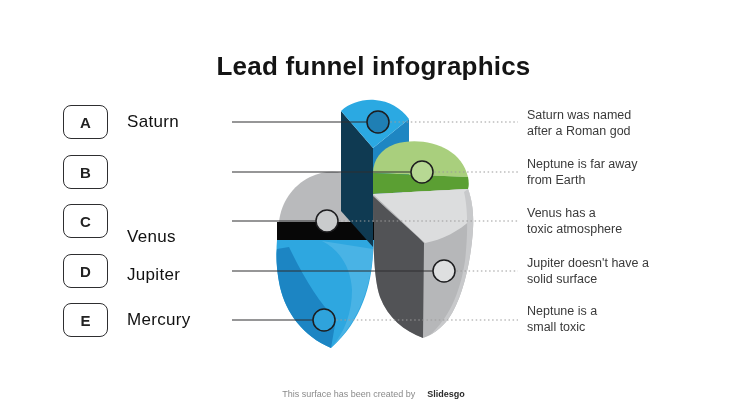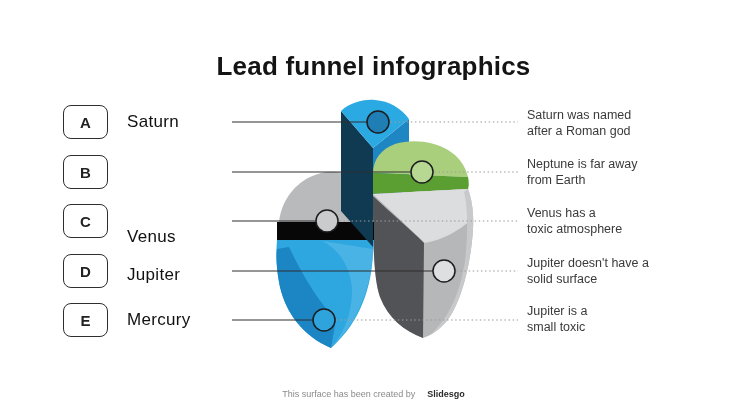--- a/index.html
+++ b/index.html
@@ -113,21 +113,21 @@
   <div class="item-desc" style="top:271px">
     <div>Jupiter doesn't have a</div>
     <div>solid surface</div>
   </div>
 
   <div class="badge" style="top:303px">
     <span>E</span>
   </div>
   <div class="item-name" style="top:320px">Mercury</div>
   <div class="item-desc" style="top:319px">
-    <div>Jupiter is a</div>
+    <div>Neptune is a</div>
     <div>small toxic</div>
   </div>
 
   <div class="footer">
     <span>This surface has been created by</span><span class="brand">Slidesgo</span>
   </div>
 
 </div>
 
 </body></html>

